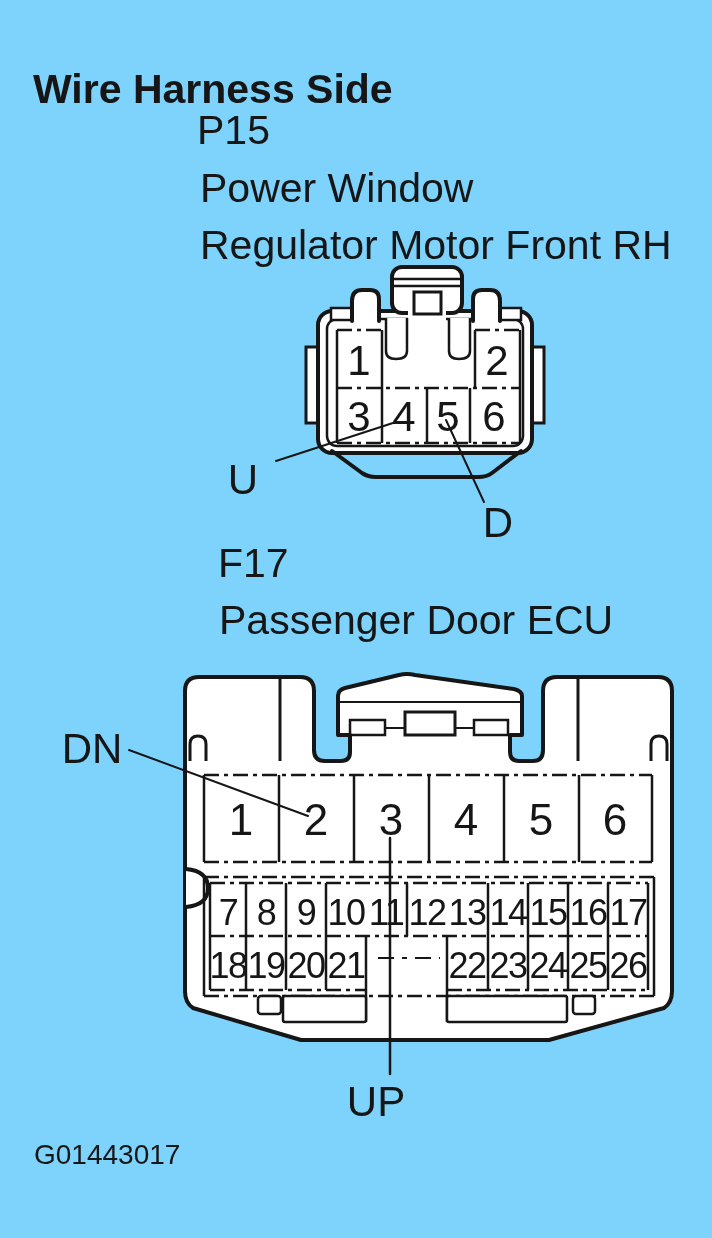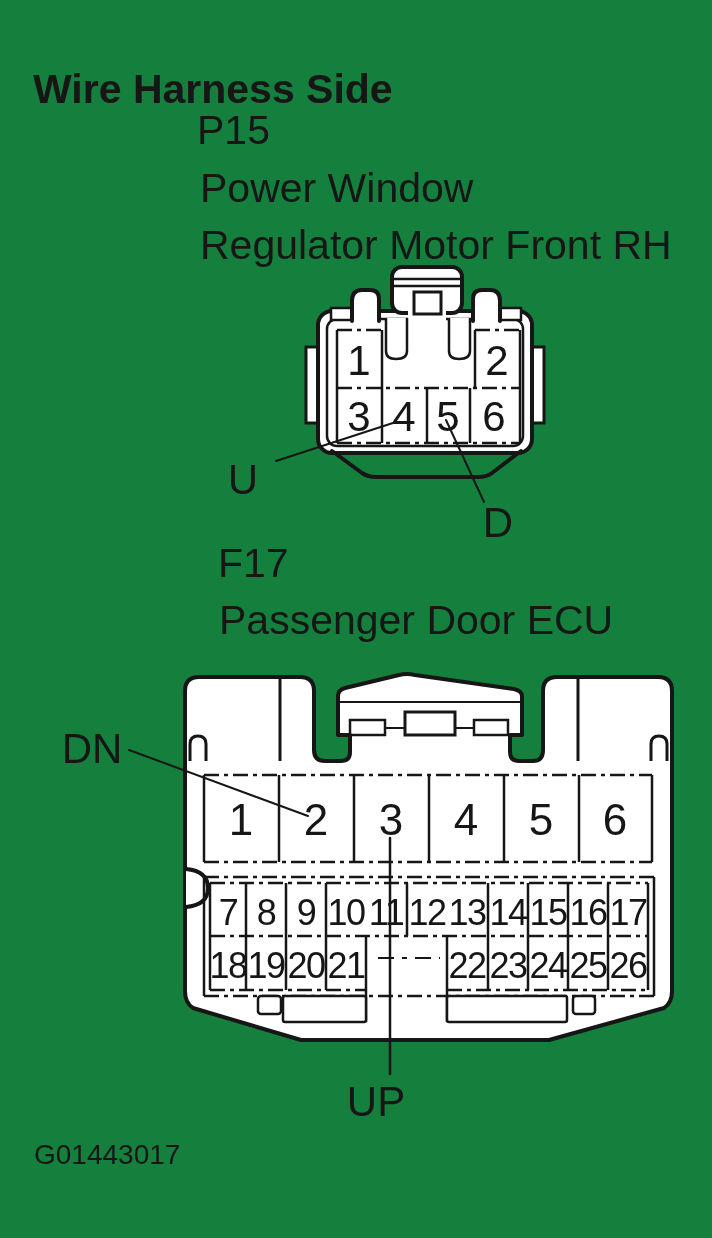--- a/index.html
+++ b/index.html
@@ -1,16 +1,16 @@
 <!DOCTYPE html>
 <html><head>
 <meta charset="utf-8">
 <style>
   html,body{margin:0;padding:0;background:#ffffff;}
-  .page{position:relative;width:712px;height:1238px;background:#15803d;overflow:hidden;}
+  .page{position:relative;width:712px;height:1238px;background:#7dd3fc;overflow:hidden;}
   svg{display:block;}
   svg text{font-family:"Liberation Sans","DejaVu Sans",sans-serif;fill:#161616;}
   .t-title{font-size:41px;font-weight:bold;}
   .t-label{font-size:41px;}
   .t-callout{font-size:42px;}
   .t-pin-lg{font-size:44px;text-anchor:middle;}
   .t-pin-md{font-size:42px;text-anchor:middle;}
   .t-pin-sm{font-size:36px;text-anchor:middle;letter-spacing:-1.5px;}
   .t-fig{font-size:28px;}
   .ln{stroke:#161616;fill:none;}

